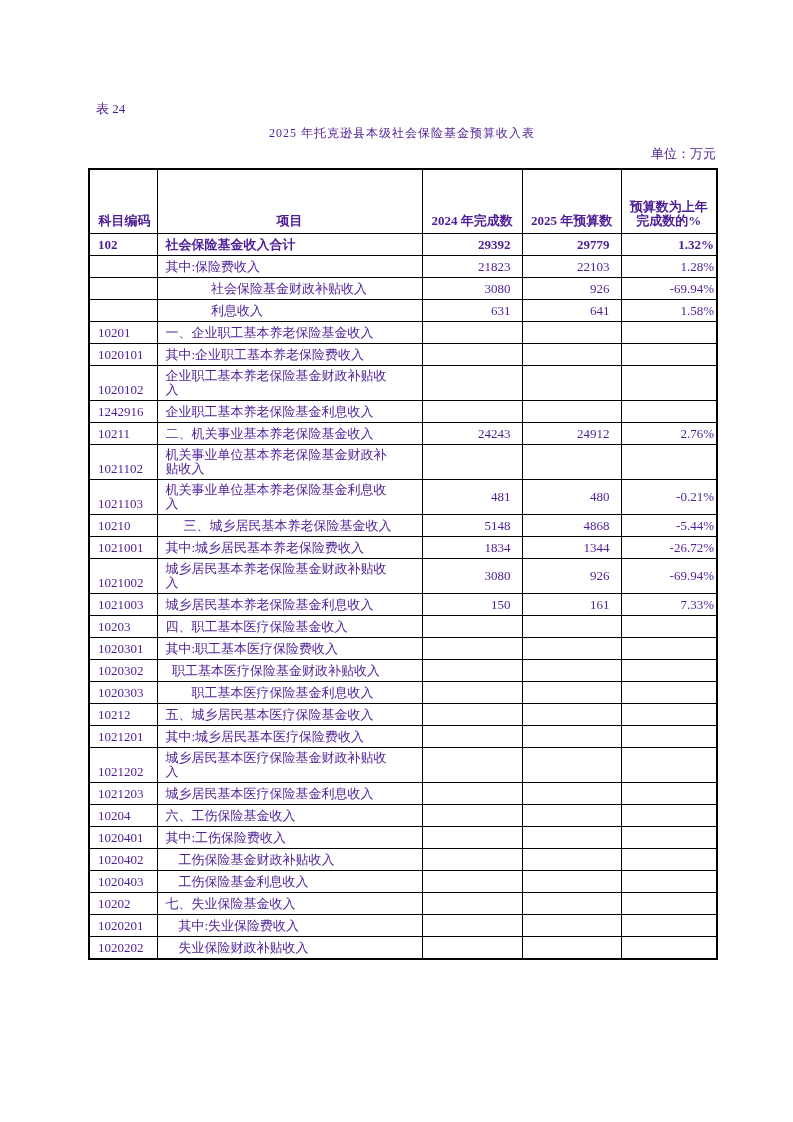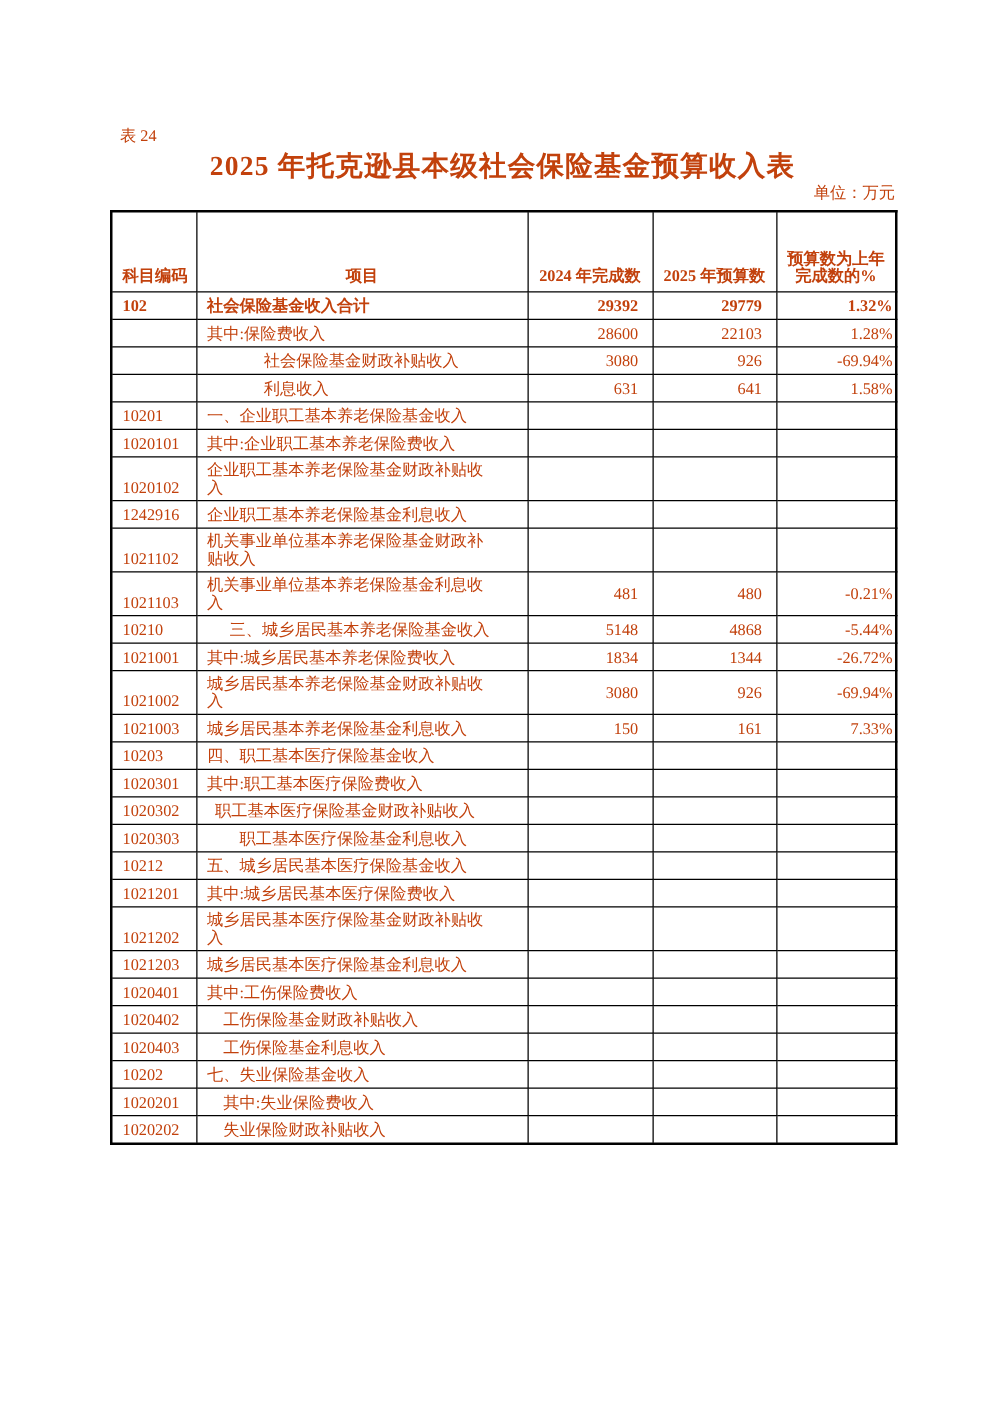--- a/index.html
+++ b/index.html
@@ -5,39 +5,39 @@
   html, body {
     margin: 0;
     padding: 0;
     background: #ffffff;
   }
   .page {
     position: relative;
     width: 793px;
     height: 1122px;
     background: #ffffff;
-    color: #c2410c;
+    color: #4c1d95;
     font-family: "Liberation Serif", "DejaVu Serif", serif;
     overflow: hidden;
   }
   .table-label {
     position: absolute;
     left: 96px;
     top: 101px;
     font-size: 13px;
     line-height: 16px;
   }
   .doc-title {
     position: absolute;
     left: 88px;
     top: 121px;
     width: 628px;
     text-align: center;
-    font-size: 22px;
-    font-weight: bold;
+    font-size: 12px;
+    font-weight: normal;
     letter-spacing: 1px;
     line-height: 24px;
   }
   .unit-note {
     position: absolute;
     left: 88px;
     top: 146px;
     width: 628px;
     text-align: right;
     font-size: 13px;
@@ -59,21 +59,21 @@
     overflow: hidden;
   }
   thead th {
     height: 58px;
     vertical-align: bottom;
     font-weight: bold;
     text-align: center;
     padding: 0 6px 5px 6px;
   }
   thead th.h-code {
-    text-align: left;
+    text-align: right;
     padding-left: 8px;
   }
   tbody td {
     padding: 3px 0;
   }
   td.col-code {
     vertical-align: bottom;
     text-align: left;
     padding-left: 8px;
     padding-right: 2px;
@@ -144,21 +144,21 @@
         <tr class="bold-row">
           <td class="col-code">102</td>
           <td class="col-item"><span class="item-text" style="margin-left: 0px;">社会保险基金收入合计</span></td>
           <td class="col-num">29392</td>
           <td class="col-num">29779</td>
           <td class="col-pct">1.32%</td>
         </tr>
         <tr>
           <td class="col-code"></td>
           <td class="col-item"><span class="item-text" style="margin-left: 0px;">其中:保险费收入</span></td>
-          <td class="col-num">28600</td>
+          <td class="col-num">21823</td>
           <td class="col-num">22103</td>
           <td class="col-pct">1.28%</td>
         </tr>
         <tr>
           <td class="col-code"></td>
           <td class="col-item"><span class="item-text" style="margin-left: 45.5px;">社会保险基金财政补贴收入</span></td>
           <td class="col-num">3080</td>
           <td class="col-num">926</td>
           <td class="col-pct">-69.94%</td>
         </tr>
@@ -191,20 +191,27 @@
           <td class="col-pct"></td>
         </tr>
         <tr>
           <td class="col-code">1242916</td>
           <td class="col-item"><span class="item-text" style="margin-left: 0px;">企业职工基本养老保险基金利息收入</span></td>
           <td class="col-num"></td>
           <td class="col-num"></td>
           <td class="col-pct"></td>
         </tr>
         <tr>
+          <td class="col-code">10211</td>
+          <td class="col-item"><span class="item-text" style="margin-left: 0px;">二、机关事业基本养老保险基金收入</span></td>
+          <td class="col-num">24243</td>
+          <td class="col-num">24912</td>
+          <td class="col-pct">2.76%</td>
+        </tr>
+        <tr>
           <td class="col-code">1021102</td>
           <td class="col-item"><span class="item-text" style="margin-left: 0px;">机关事业单位基本养老保险基金财政补贴收入</span></td>
           <td class="col-num"></td>
           <td class="col-num"></td>
           <td class="col-pct"></td>
         </tr>
         <tr>
           <td class="col-code">1021103</td>
           <td class="col-item"><span class="item-text" style="margin-left: 0px;">机关事业单位基本养老保险基金利息收入</span></td>
           <td class="col-num">481</td>
@@ -289,20 +296,27 @@
           <td class="col-pct"></td>
         </tr>
         <tr>
           <td class="col-code">1021203</td>
           <td class="col-item"><span class="item-text" style="margin-left: 0px;">城乡居民基本医疗保险基金利息收入</span></td>
           <td class="col-num"></td>
           <td class="col-num"></td>
           <td class="col-pct"></td>
         </tr>
         <tr>
+          <td class="col-code">10204</td>
+          <td class="col-item"><span class="item-text" style="margin-left: 0px;">六、工伤保险基金收入</span></td>
+          <td class="col-num"></td>
+          <td class="col-num"></td>
+          <td class="col-pct"></td>
+        </tr>
+        <tr>
           <td class="col-code">1020401</td>
           <td class="col-item"><span class="item-text" style="margin-left: 0px;">其中:工伤保险费收入</span></td>
           <td class="col-num"></td>
           <td class="col-num"></td>
           <td class="col-pct"></td>
         </tr>
         <tr>
           <td class="col-code">1020402</td>
           <td class="col-item"><span class="item-text" style="margin-left: 13px;">工伤保险基金财政补贴收入</span></td>
           <td class="col-num"></td>

